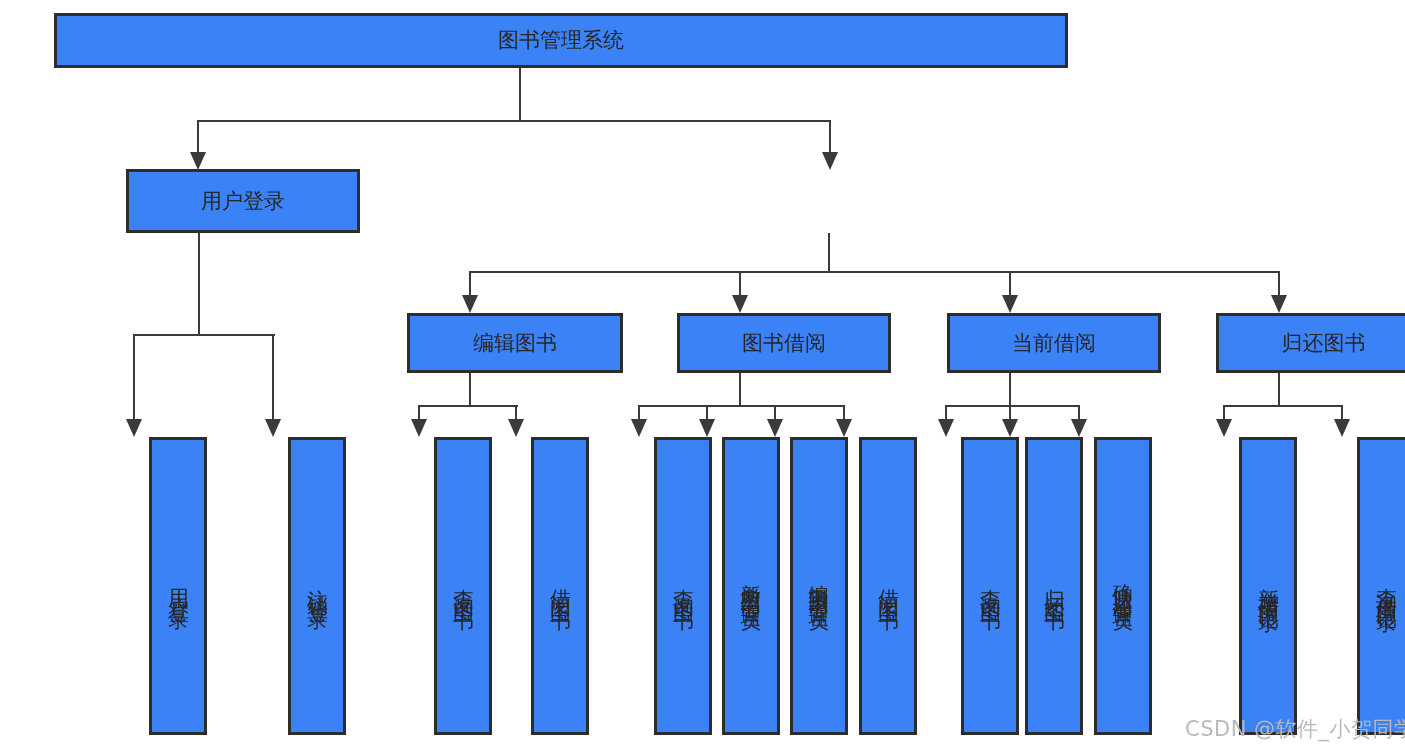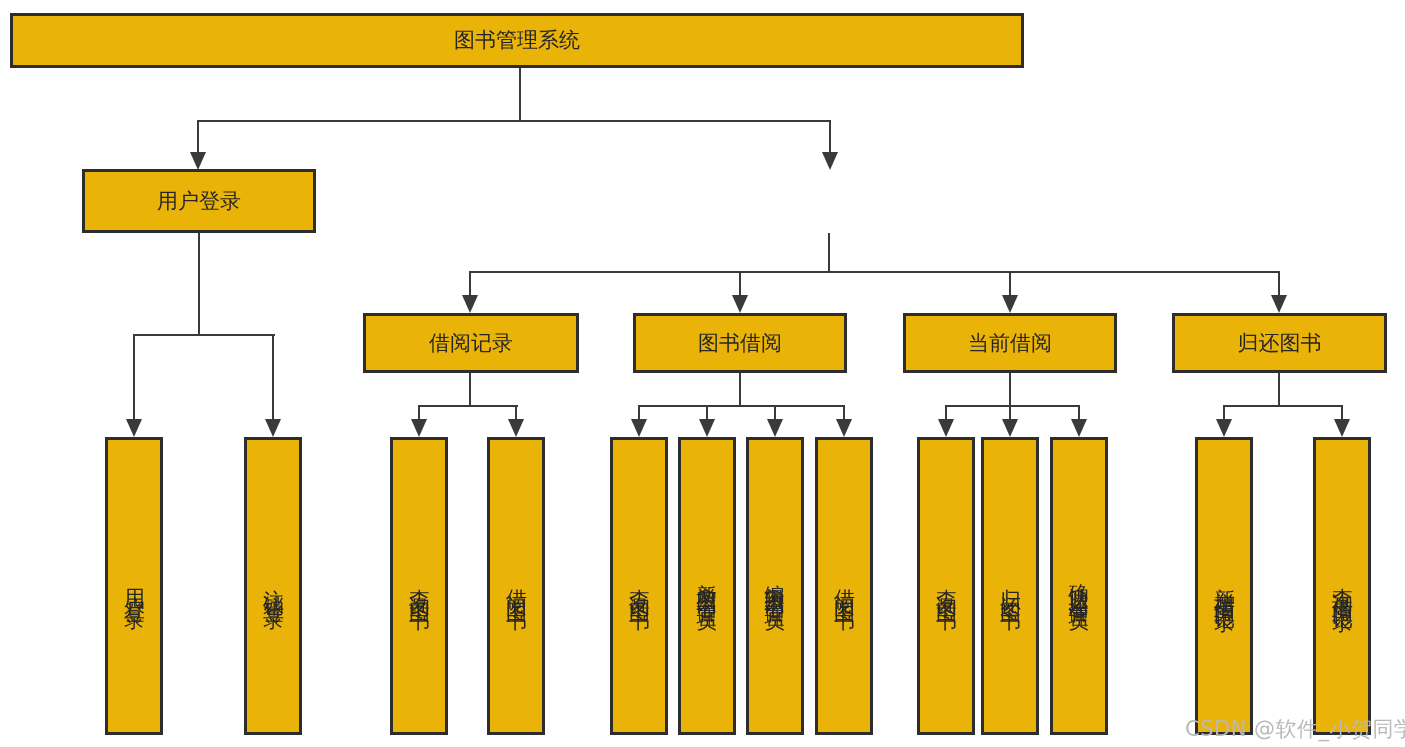--- a/index.html
+++ b/index.html
@@ -1,23 +1,23 @@
 <!DOCTYPE html>
 <html><head>
 <meta charset="utf-8">
 <style>
   html,body{margin:0;padding:0;background:#fff;}
   .canvas{
     position:relative;width:1405px;height:747px;background:#ffffff;overflow:hidden;
     font-family:"DejaVu Sans","Liberation Sans",sans-serif;
   }
   .node{
-    position:absolute;box-sizing:border-box;border:3px solid #2d2d2d;background:#eab308;
+    position:absolute;box-sizing:border-box;border:3px solid #2d2d2d;background:#3b82f6;
     display:flex;align-items:center;justify-content:center;
-    color:#262626;font-size:21px;line-height:1;z-index:2;
+    color:#262626;font-size:21px;line-height:1;z-index:2;margin-left:44px;
   }
   .vtext{
     writing-mode:vertical-rl;text-orientation:mixed;letter-spacing:7px;
     font-size:21px;color:#262626;
   }
   .line{position:absolute;background:#3a3a3a;z-index:1;}
   .arrow{
     position:absolute;width:0;height:0;z-index:1;
     border-left:8px solid transparent;border-right:8px solid transparent;
     border-top:18px solid #3a3a3a;
@@ -29,21 +29,21 @@
 </style>
 </head>
 <body>
 
 <div class="canvas">
 
   <div class="node" style="left:10px;top:13px;width:1014px;height:55px;">图书管理系统</div>
 
   <div class="node" style="left:82px;top:169px;width:234px;height:64px;">用户登录</div>
 
-  <div class="node" style="left:363px;top:313px;width:216px;height:60px;">借阅记录</div>
+  <div class="node" style="left:363px;top:313px;width:216px;height:60px;">编辑图书</div>
   <div class="node" style="left:633px;top:313px;width:214px;height:60px;">图书借阅</div>
   <div class="node" style="left:903px;top:313px;width:214px;height:60px;">当前借阅</div>
   <div class="node" style="left:1172px;top:313px;width:215px;height:60px;">归还图书</div>
 
   <div class="node" style="left:105px;top:437px;width:58px;height:298px;">
     <span class="vtext">用户登录</span>
   </div>
   <div class="node" style="left:244px;top:437px;width:58px;height:298px;">
     <span class="vtext">注销登录</span>
   </div>

